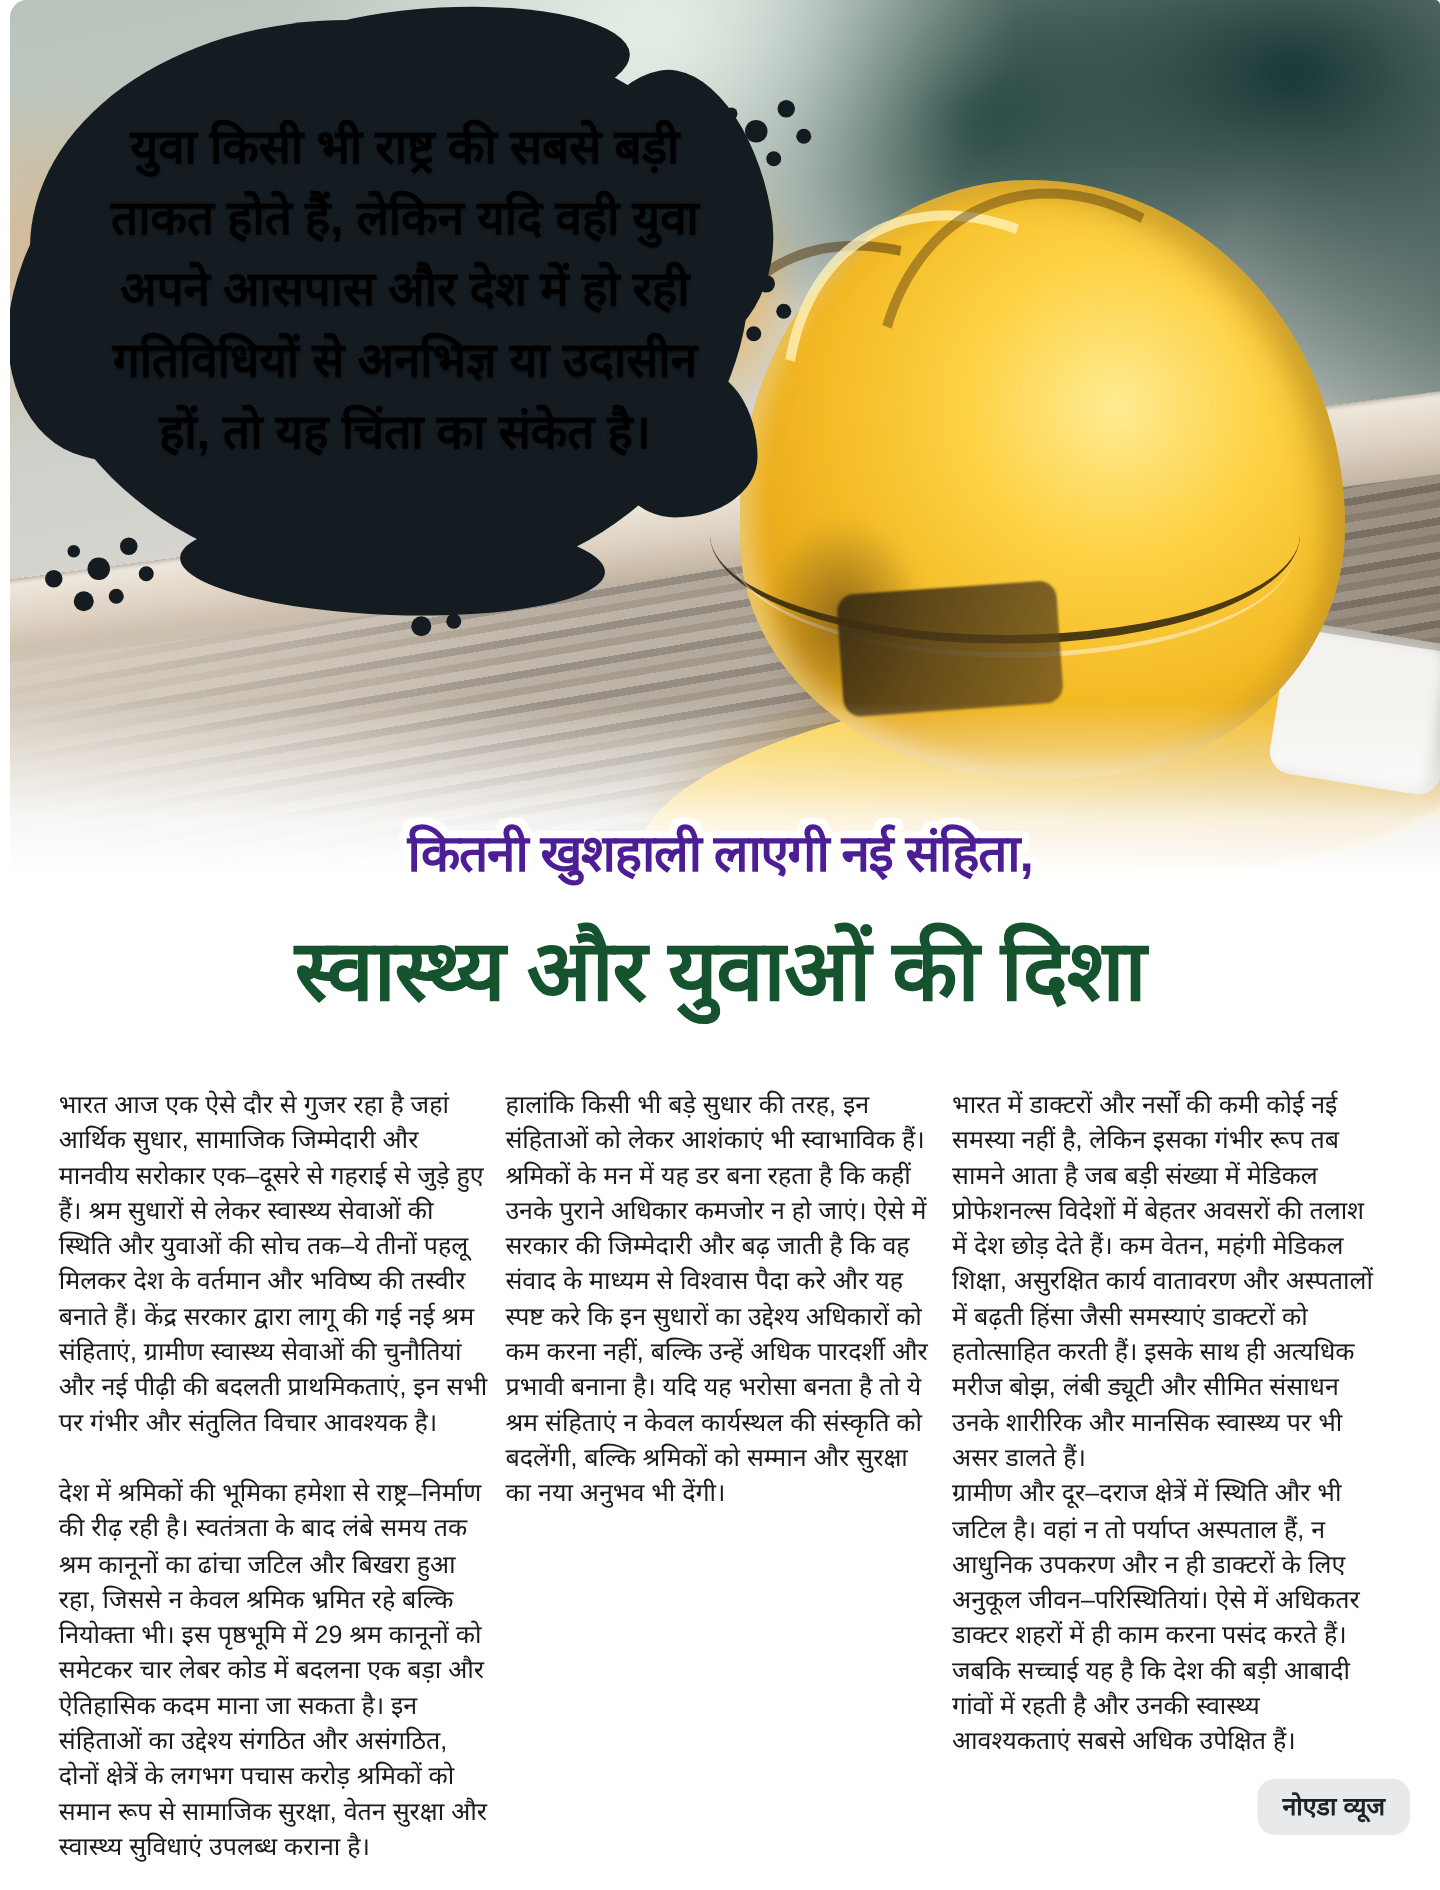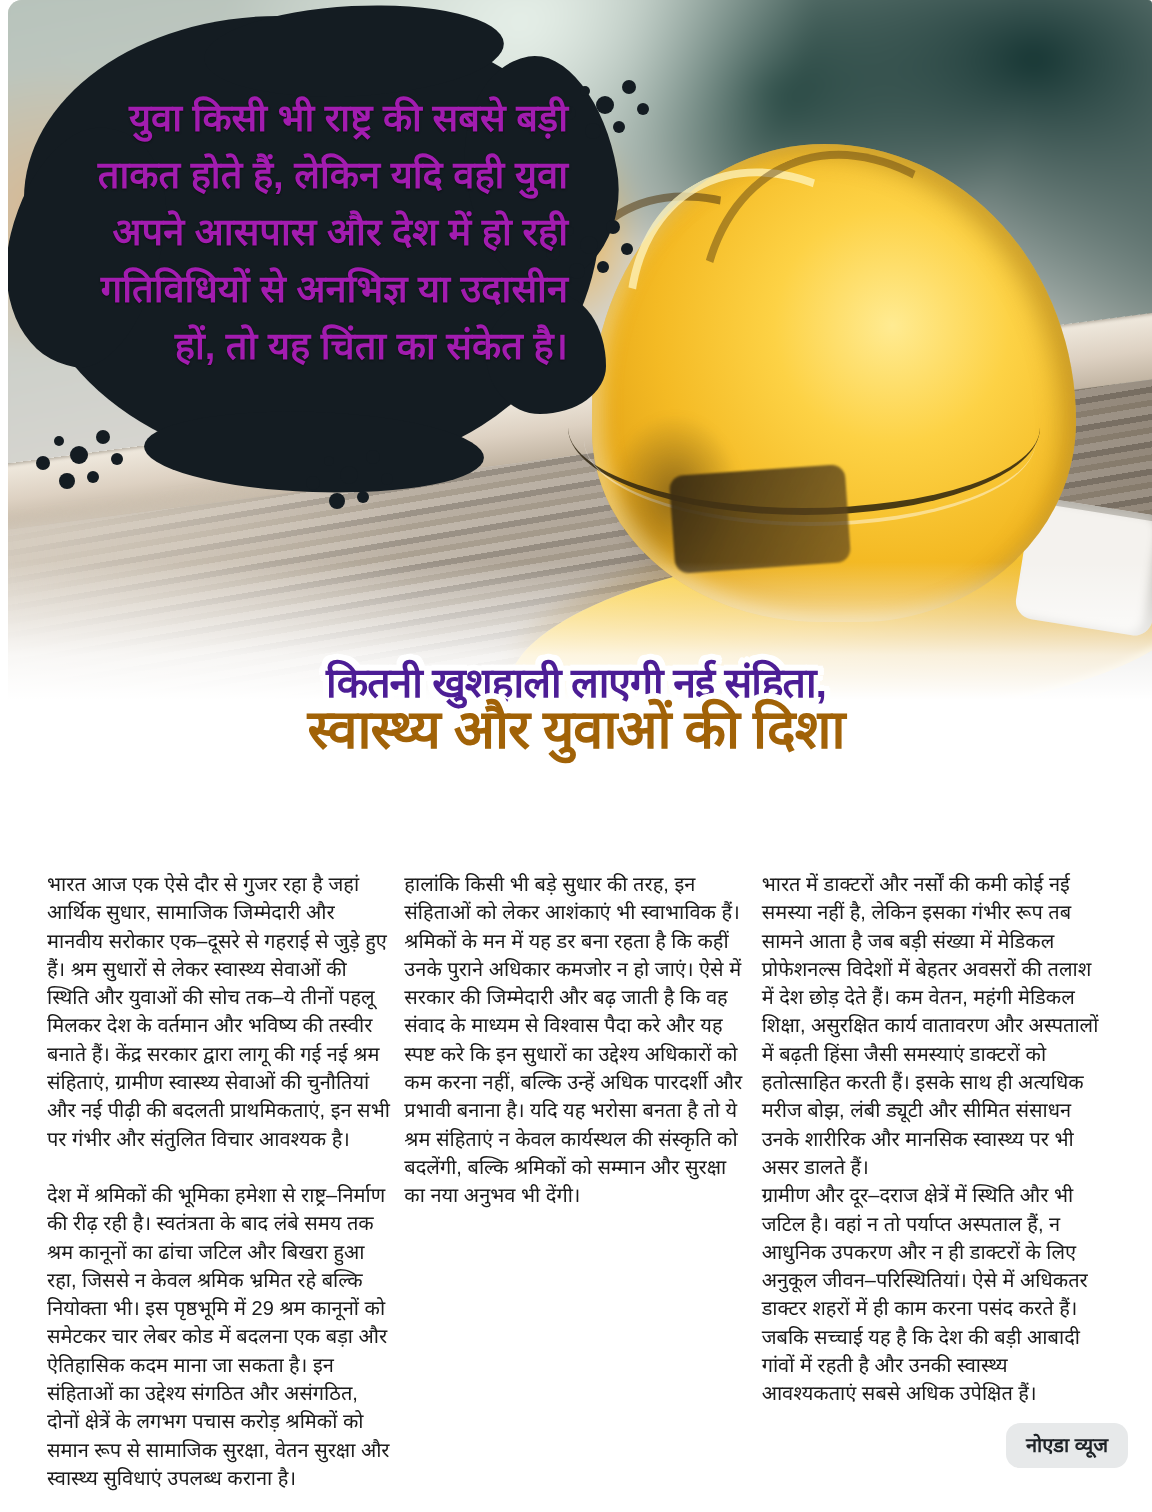--- a/index.html
+++ b/index.html
@@ -87,35 +87,35 @@
   .bl2{left:120px;top:396px;width:340px;height:80px;transform:rotate(2deg);}
   .bl3{right:-6px;bottom:54px;width:120px;height:120px;border-radius:58% 42% 55% 45%/50% 60% 40% 50%;}
   .spl{position:absolute;width:10px;height:10px;border-radius:50%;background:#141c22;
     box-shadow: 20px 14px 0 4px #141c22, 44px -4px 0 2px #141c22, 8px 40px 0 3px #141c22,
                 -16px 22px 0 2px #141c22, 34px 36px 0 1px #141c22, 58px 18px 0 1px #141c22;}
   .sp1{left:556px;top:70px;}
   .sp2{left:540px;top:210px;}
   .sp3{left:300px;top:440px;}
   .sp4{left:30px;top:420px;}
   .quote{position:absolute;left:56px;top:74px;width:488px;
-    color:#a21caf;font-size:38px;line-height:57px;font-weight:700;text-align:right;
+    color:#000000;font-size:38px;line-height:57px;font-weight:700;text-align:center;
     text-shadow:0 1px 2px rgba(0,0,0,.5);}
 
   .fade{position:absolute;left:0;right:0;bottom:0;height:150px;
     background:linear-gradient(180deg, rgba(255,255,255,0) 0%, rgba(255,255,255,.85) 62%, #ffffff 92%);}
 
   
   .headline{position:absolute;left:0;width:1152px;text-align:center;font-weight:800;margin:0;
     letter-spacing:-1px;
     text-shadow:
       -5px -5px 0 #fff, 5px -5px 0 #fff, -5px 5px 0 #fff, 5px 5px 0 #fff,
       0 -6px 0 #fff, 0 6px 0 #fff, -6px 0 0 #fff, 6px 0 0 #fff,
       -4px 6px 0 #fff, 4px 6px 0 #fff, -6px -3px 0 #fff, 6px -3px 0 #fff;}
   .headline-1{top:660px;font-size:41px;line-height:1.15;color:#4c1d95;}
-  .headline-2{top:698px;font-size:54px;line-height:1.15;color:#a16207;}
+  .headline-2{top:738px;font-size:68px;line-height:1.15;color:#14532d;}
 
   
   .article{position:absolute;left:47px;top:870px;width:1058px;display:flex;gap:14px;
     color:#1b1b1b;font-size:20px;line-height:28.3px;}
   .col{flex:1 1 0;min-width:0;}
   .col p{margin:0;}
   .col p + p{margin-top:28px;}
   .col p.tight{margin-top:0;}
 
   

